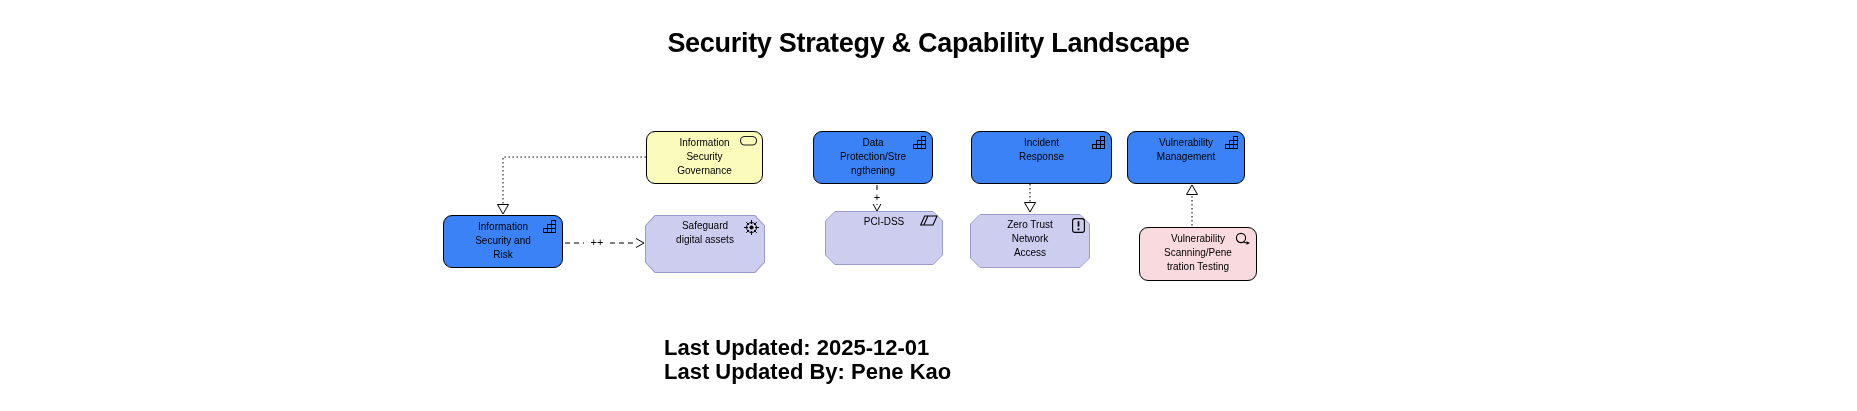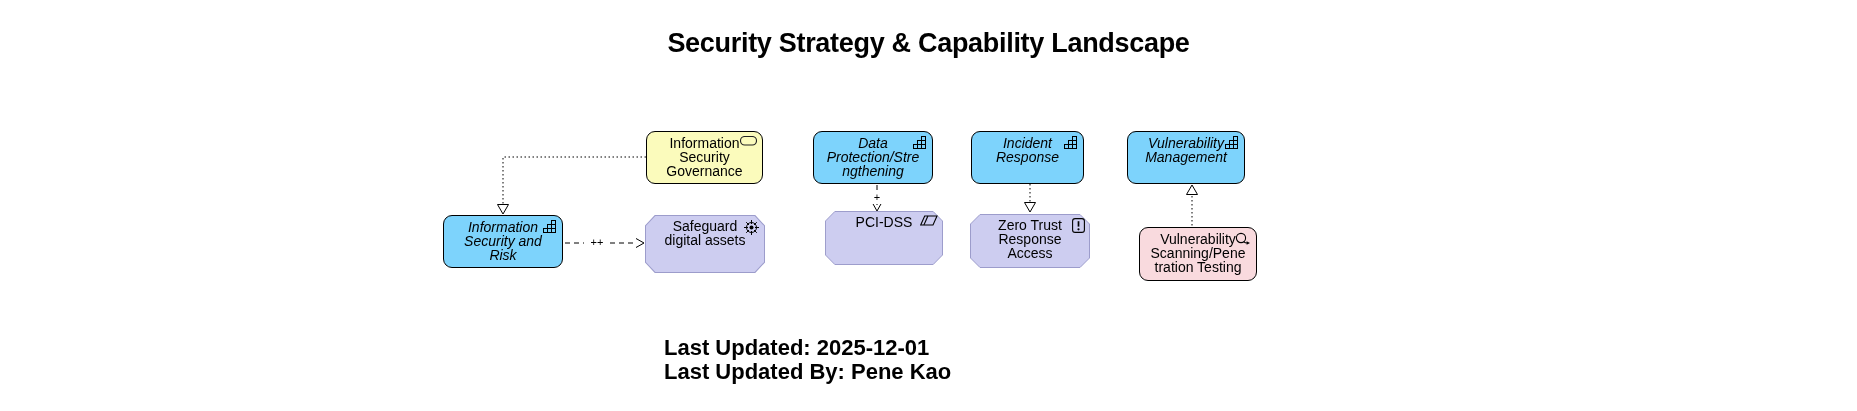--- a/index.html
+++ b/index.html
@@ -4,24 +4,24 @@
 <style>
   html,body{margin:0;padding:0;background:#fff;}
   #canvas{position:relative;width:1857px;height:411px;background:#ffffff;overflow:hidden;
           font-family:"Liberation Sans",sans-serif;color:#000;border-radius:19px;}
 
   .diagram-title{position:absolute;left:0;right:0;top:28px;text-align:center;
                  font-size:27px;font-weight:bold;letter-spacing:-0.3px;}
 
   .footer{position:absolute;left:664px;top:336px;font-size:22px;font-weight:bold;line-height:24px;}
 
-  .node{position:absolute;box-sizing:border-box;font-size:14px;line-height:14px;text-align:center;}
+  .node{position:absolute;box-sizing:border-box;font-size:10px;line-height:14px;text-align:center;}
   .node .label{position:absolute;left:2px;right:2px;top:4px;white-space:pre-line;}
   .node.rounded{border:1px solid;border-radius:9px;}
-  .cap{background:#7dd3fc;border-color:#A28F5F;font-style:italic;}
+  .cap{background:#3b82f6;border-color:#A28F5F;}
   .svc{background:#FBFBBC;border-color:#B0B06A;}
   .coa{background:#F9DADE;border-color:#C7A3AA;}
   .octagon .shape{position:absolute;left:0;top:0;width:100%;height:100%;}
   .octagon polygon{fill:#CDCDF0;stroke:#9C9CCB;stroke-width:1;}
 
   .icon{position:absolute;top:4px;right:5px;line-height:0;}
 
   #connector-layer{position:absolute;left:0;top:0;width:1857px;height:411px;pointer-events:none;}
   .rel-line{fill:none;stroke:#000;stroke-width:1;stroke-dasharray:1.5 2.5;}
   .inf-line{fill:none;stroke:#000;stroke-width:1;stroke-dasharray:5 4;}
@@ -136,21 +136,21 @@
     </svg>
     <span class="icon">
       <svg width="18" height="11" viewBox="0 0 18 11" fill="none" stroke="#000" stroke-width="1.1">
         <path d="M0.7,10 L4.7,1 L17,1 L13,10 Z"></path>
         <path d="M3.9,10 L7.9,1"></path>
       </svg>
     </span>
     <div class="label">PCI-DSS</div>
   </div>
 
-  <div class="node rounded cap" style="left:971px;top:131px;width:113px;height:53px;">
+  <div class="node rounded cap" style="left:971px;top:131px;width:141px;height:53px;">
     <span class="icon">
       <svg width="15" height="14" viewBox="0 0 15 14" fill="none" stroke="#000" stroke-width="1">
         <rect x="9.5" y="0.5" width="4" height="4"></rect>
         <rect x="5.5" y="4.5" width="4" height="4"></rect>
           <rect x="9.5" y="4.5" width="4" height="4"></rect>
         <rect x="1.5" y="8.5" width="4" height="4"></rect>
           <rect x="5.5" y="8.5" width="4" height="4"></rect>
           <rect x="9.5" y="8.5" width="4" height="4"></rect>
       </svg>
     </span>
@@ -163,21 +163,21 @@
       <polygon points="10,0.5 110,0.5 119.5,10 119.5,44 110,53.5 10,53.5 0.5,44 0.5,10"></polygon>
     </svg>
     <span class="icon">
       <svg width="13" height="15" viewBox="0 0 13 15">
         <rect x="0.6" y="0.6" width="11.8" height="13.8" rx="2.5" fill="none" stroke="#000" stroke-width="1.1"></rect>
         <line x1="6.5" y1="3.2" x2="6.5" y2="8.6" stroke="#000" stroke-width="1.7"></line>
         <circle cx="6.5" cy="11.3" r="1.1" fill="#000"></circle>
       </svg>
     </span>
     <div class="label">Zero Trust
-Response
+Network
 Access</div>
   </div>
 
   <div class="node rounded cap" style="left:1127px;top:131px;width:118px;height:53px;">
     <span class="icon">
       <svg width="15" height="14" viewBox="0 0 15 14" fill="none" stroke="#000" stroke-width="1">
         <rect x="9.5" y="0.5" width="4" height="4"></rect>
         <rect x="5.5" y="4.5" width="4" height="4"></rect>
           <rect x="9.5" y="4.5" width="4" height="4"></rect>
         <rect x="1.5" y="8.5" width="4" height="4"></rect>

